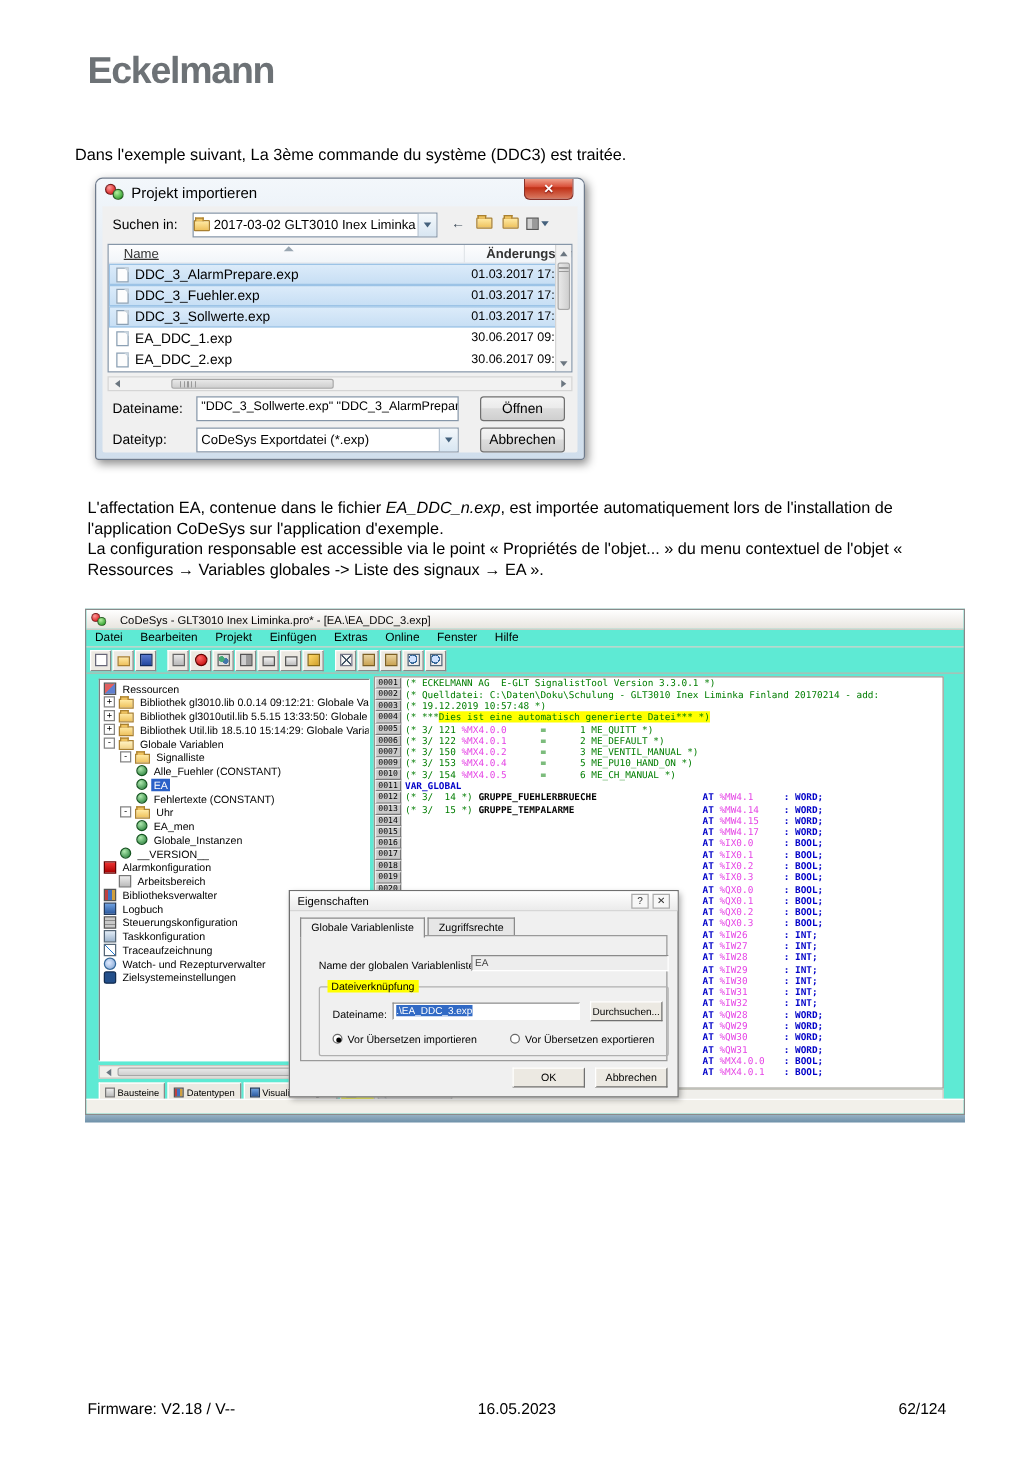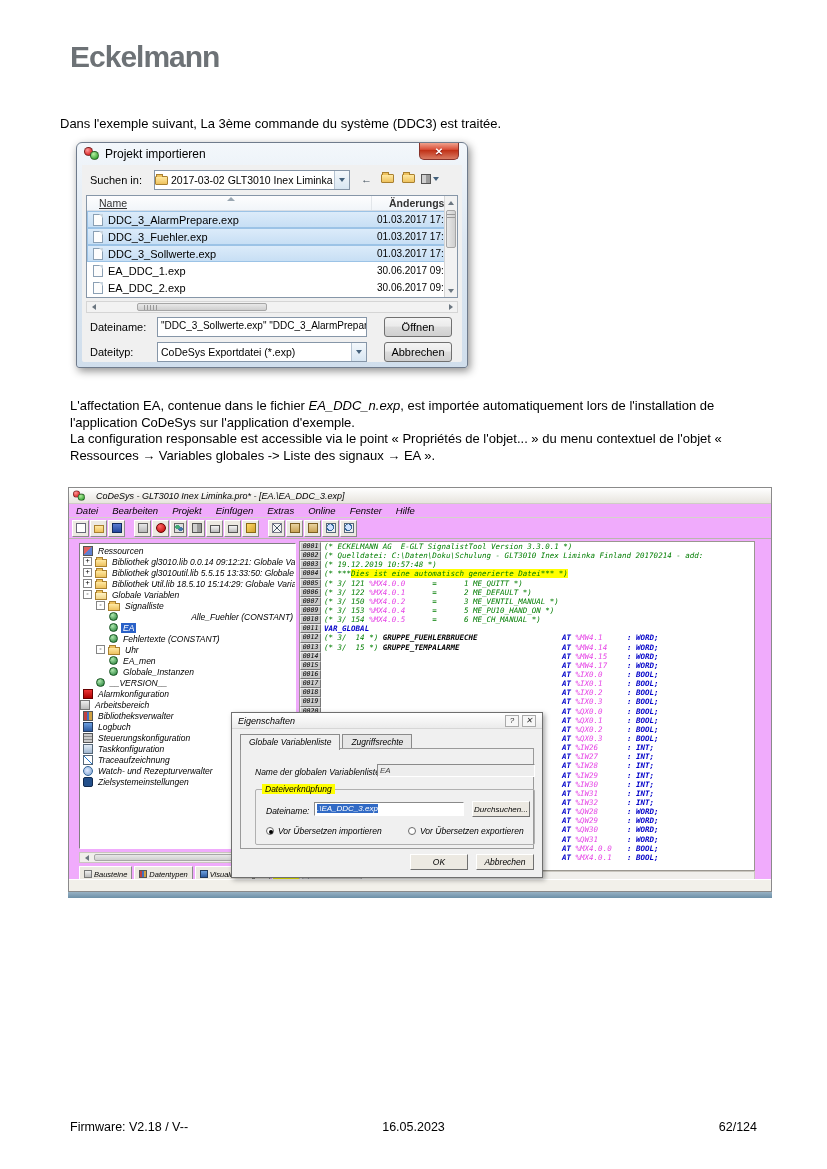--- a/index.html
+++ b/index.html
@@ -57,21 +57,21 @@
 .hs-l{left:0;} .hs-r{right:0;}
 .tri-l{width:0;height:0;border-top:3px solid transparent;border-bottom:3px solid transparent;border-right:4px solid #6b7680;}
 .tri-r{width:0;height:0;border-top:3px solid transparent;border-bottom:3px solid transparent;border-left:4px solid #6b7680;}
 .hs-thumb{position:absolute;left:50px;width:130px;top:1px;bottom:1px;background:linear-gradient(#e8e8e8,#cfcfcf);border:1px solid #a6a6a6;border-radius:2px;}
 .hs-grip{position:absolute;left:57px;top:3px;width:14px;height:5px;background:repeating-linear-gradient(90deg,#9a9a9a 0 1px,transparent 1px 3px);}
 .d1-input{position:absolute;background:#fff;border:1px solid #8696a8;font-size:10px;padding:2px 3px;white-space:nowrap;overflow:hidden;}
 .w7btn{position:absolute;width:68px;height:20px;border:1px solid #707070;border-radius:3px;background:linear-gradient(#f4f4f4,#ebebeb 45%,#dcdcdc 50%,#cfcfcf);font-size:11px;display:flex;align-items:center;justify-content:center;}
 
 
 #shot2{position:absolute;left:68px;top:487px;width:704px;height:411px;}
-.cds-win{position:absolute;left:0;top:0;right:0;bottom:6px;border:1px solid #8a8a8a;background:#f0abfc;overflow:hidden;font-style:italic;}
+.cds-win{position:absolute;left:0;top:0;right:0;bottom:6px;border:1px solid #8a8a8a;background:#5eead4;overflow:hidden;}
 .desk-strip{position:absolute;left:0;right:0;bottom:0;height:6px;background:linear-gradient(#97b1c4,#6d90a8);}
 .cds-title{height:16px;display:flex;align-items:center;gap:4px;padding:0 4px;font-size:9px;background:linear-gradient(#ffffff,#e7e4de);border-bottom:1px solid #cfccc5;}
 .balls.small{transform:scale(.8);transform-origin:left center;width:14px;}
 .cds-menu{height:14px;display:flex;align-items:center;font-size:9.5px;border-bottom:1px solid #d5d2ca;}
 .cds-menu span{padding:0 7px;}
 .cds-toolbar{height:21px;display:flex;align-items:center;padding-left:3px;gap:1px;border-bottom:1px solid #b9b6ae;}
 .tbbtn{width:17px;height:17px;border:1px solid;border-color:#fff #8a8a8a #8a8a8a #fff;background:#ece9e2;display:flex;align-items:center;justify-content:center;}
 .tsep{width:7px;height:17px;}
 .g{width:10px;height:10px;display:block;}
 .g-new{background:#fff;border:1px solid #667;}
@@ -359,21 +359,21 @@
             <div class="trow" style="padding-left: 3px;">
               <span class="expbox">-</span>
               <span class="ti ti-folder-open"></span>
               <span class="tlabel">Globale Variablen</span>
             </div>
             <div class="trow" style="padding-left: 16px;">
               <span class="expbox">-</span>
               <span class="ti ti-folder"></span>
               <span class="tlabel">Signalliste</span>
             </div>
-            <div class="trow" style="padding-left: 29px; justify-content: space-between;">
+            <div class="trow" style="padding-left: 29px;">
               <span class="ti ti-globe"></span>
               <span class="tlabel">Alle_Fuehler (CONSTANT)</span>
             </div>
             <div class="trow" style="padding-left: 29px;">
               <span class="ti ti-globe"></span>
               <span class="tlabel tlabsel">EA</span>
             </div>
             <div class="trow" style="padding-left: 29px;">
               <span class="ti ti-globe"></span>
               <span class="tlabel">Fehlertexte (CONSTANT)</span>
@@ -392,21 +392,21 @@
               <span class="tlabel">Globale_Instanzen</span>
             </div>
             <div class="trow" style="padding-left: 16px;">
               <span class="ti ti-globe"></span>
               <span class="tlabel">__VERSION__</span>
             </div>
             <div class="trow" style="padding-left: 3px;">
               <span class="ti ti-alarm"></span>
               <span class="tlabel">Alarmkonfiguration</span>
             </div>
-            <div class="trow" style="padding-left: 0;">
+            <div class="trow" style="padding-left: 15px;">
               <span class="ti ti-work"></span>
               <span class="tlabel">Arbeitsbereich</span>
             </div>
             <div class="trow" style="padding-left: 3px;">
               <span class="ti ti-libman"></span>
               <span class="tlabel">Bibliotheksverwalter</span>
             </div>
             <div class="trow" style="padding-left: 3px;">
               <span class="ti ti-log"></span>
               <span class="tlabel">Logbuch</span>

